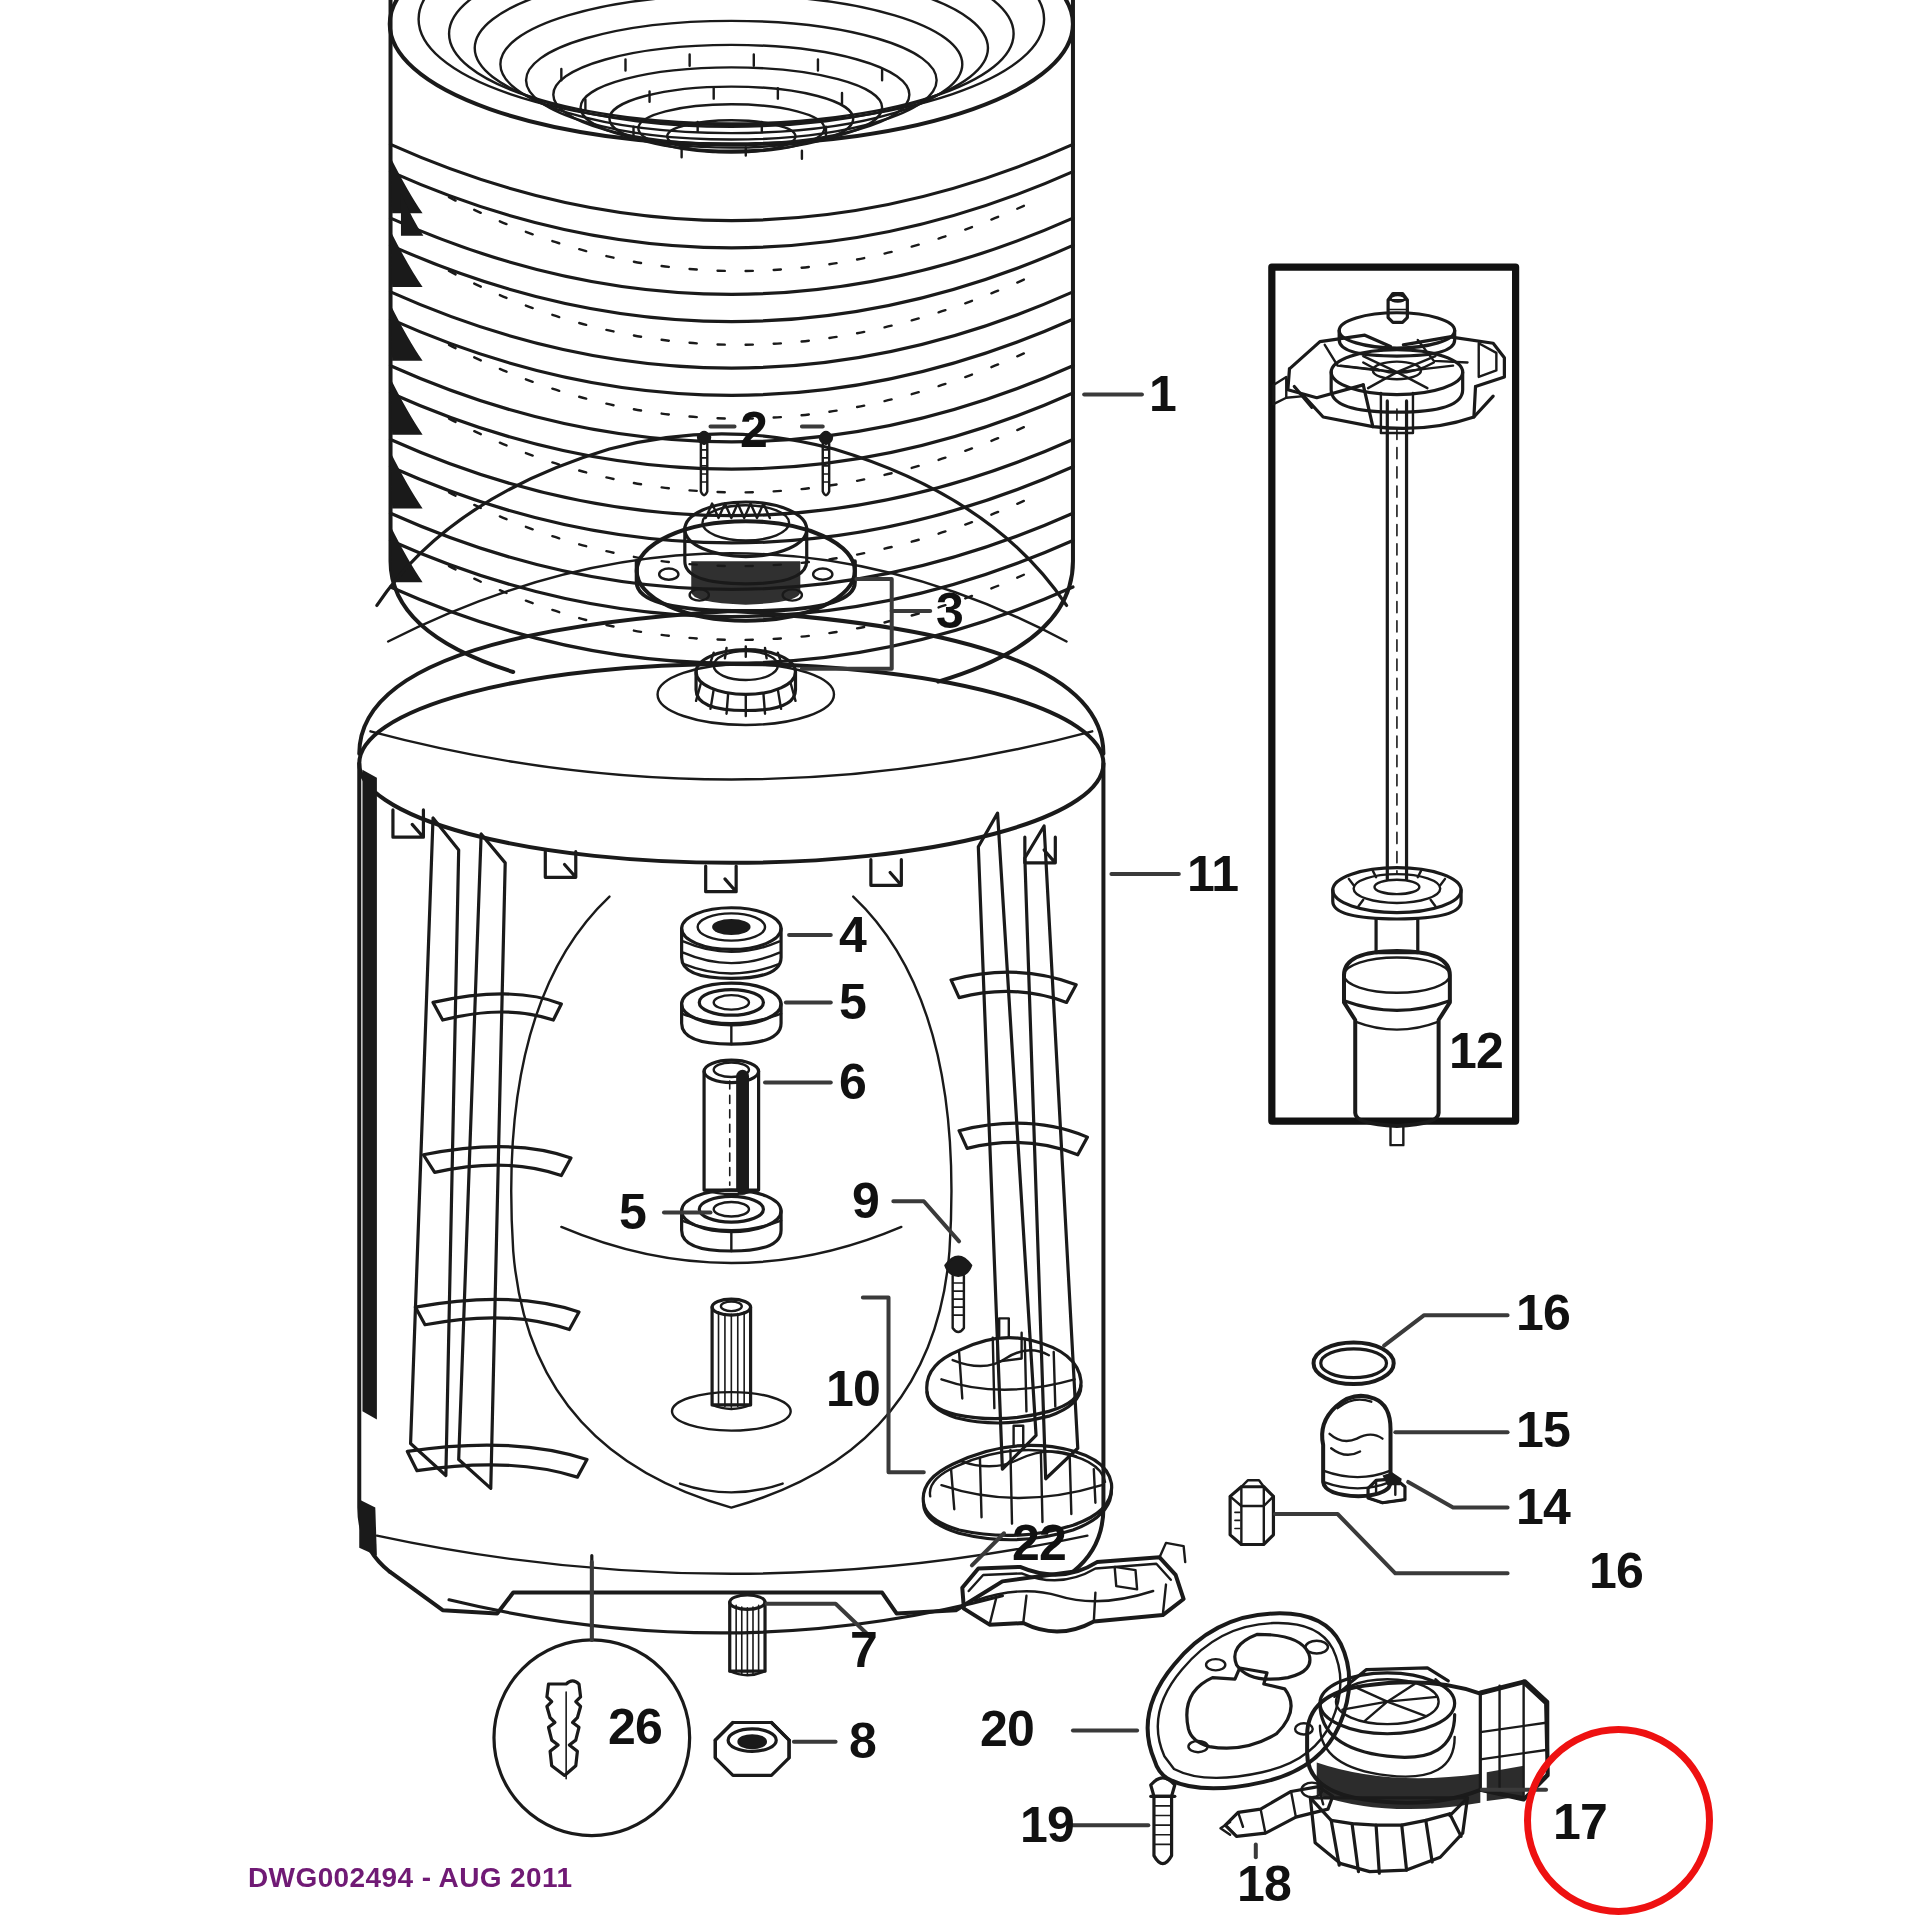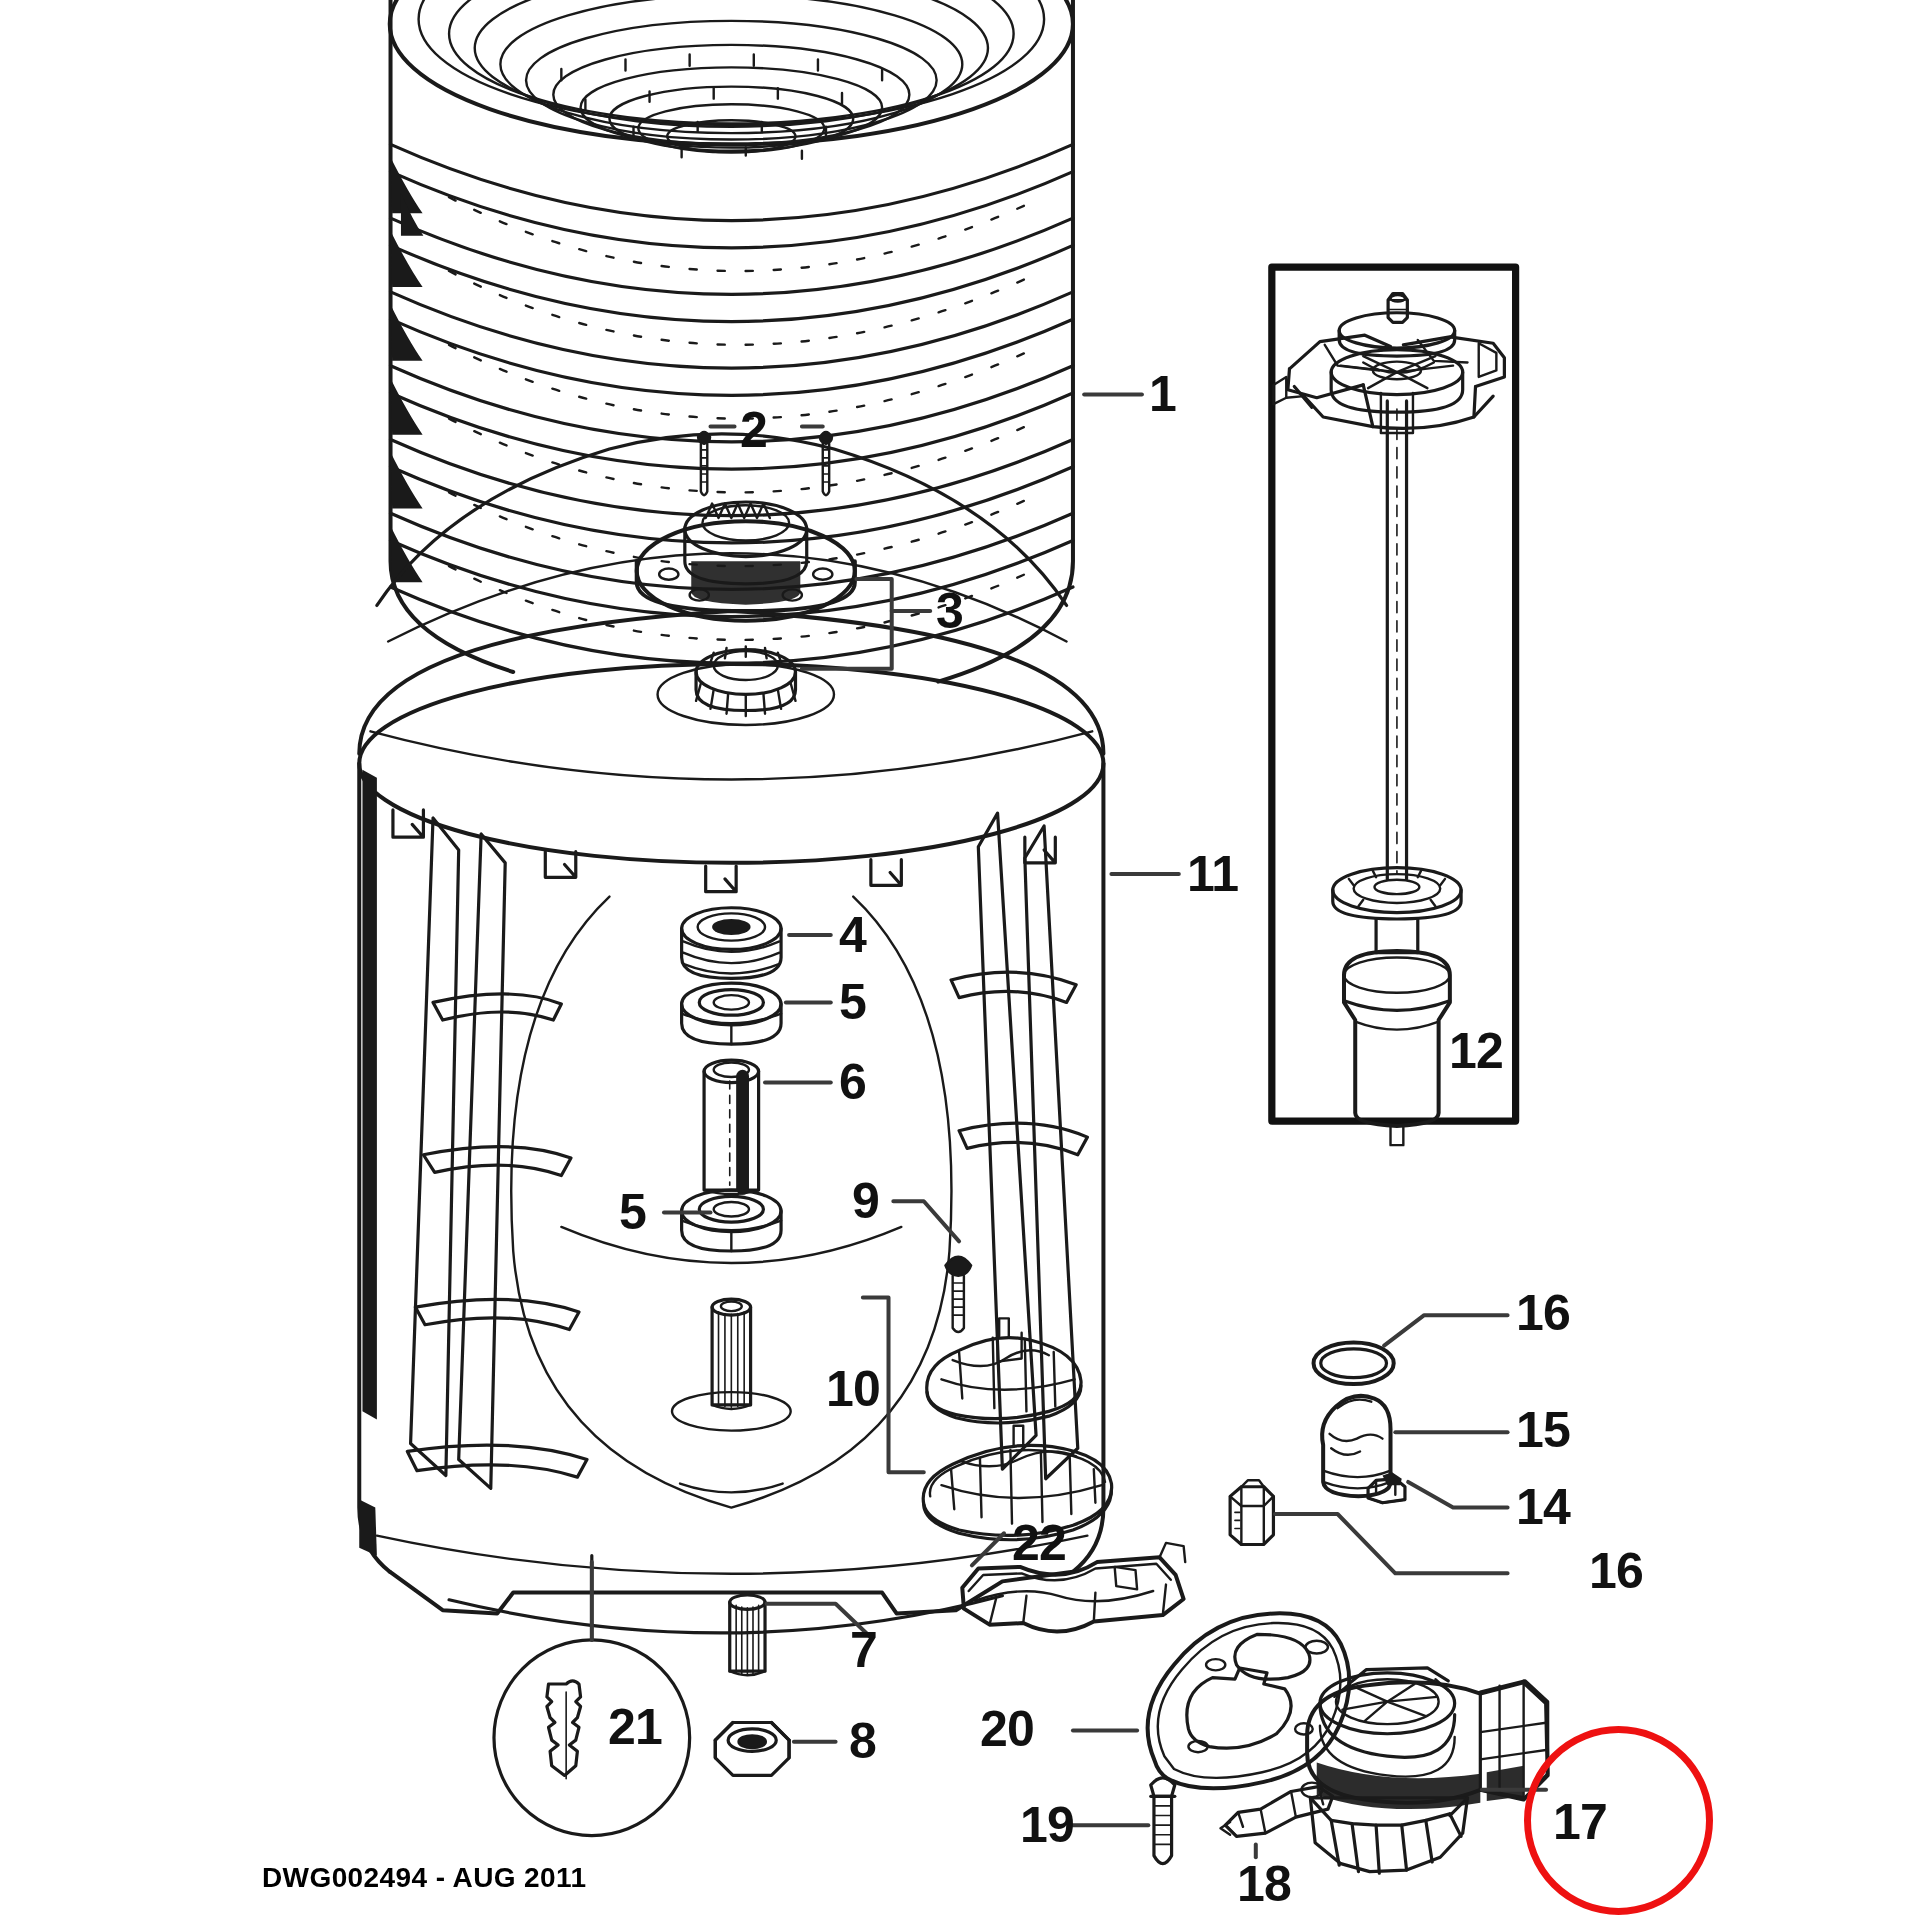--- a/index.html
+++ b/index.html
@@ -2,22 +2,22 @@
 <html style="font-size:13px"><head>
 <meta charset="utf-8">
 <style>
   html,body{margin:0;padding:0;background:#ffffff;}
   body{width:1931px;height:1931px;position:relative;overflow:hidden;
        font-family:"Liberation Sans", sans-serif;color:#1a1a1a;}
   #stage{position:absolute;left:0;top:0;width:1931px;height:1931px;}
   svg.layer{position:absolute;left:0;top:0;width:1931px;height:1931px;}
   .callout{position:absolute;font-weight:bold;font-size:50px;line-height:1;
            color:#111111;letter-spacing:-0.8px;white-space:nowrap;}
-  .caption{position:absolute;left:262px;top:1862px;font-size:28px;
-           font-weight:bold;color:#000000;letter-spacing:0.4px;white-space:nowrap;}
+  .caption{position:absolute;left:248px;top:1862px;font-size:28px;
+           font-weight:bold;color:#701a75;letter-spacing:0.4px;white-space:nowrap;}
   .redring{position:absolute;border:7.2px solid #ee1111;border-radius:50%;
            box-sizing:border-box;}
 </style>
 </head>
 <body>
 
 <div id="stage">
 
   <svg class="layer" viewBox="0 0 2408 2408">
     <defs>
@@ -522,20 +522,20 @@
   <div class="callout" style="left:1516px;top:1405px;">15</div>
   <div class="callout" style="left:1516px;top:1482px;">14</div>
   <div class="callout" style="left:1589px;top:1546px;">16</div>
   <div class="callout" style="left:1012px;top:1518px;">22</div>
   <div class="callout" style="left:980px;top:1704px;">20</div>
   <div class="callout" style="left:1020px;top:1800px;">19</div>
   <div class="callout" style="left:1237px;top:1859px;">18</div>
   <div class="callout" style="left:1553px;top:1765px;margin-top:32px;">17</div>
   <div class="callout" style="left:850px;top:1625px;">7</div>
   <div class="callout" style="left:849px;top:1716px;">8</div>
-  <div class="callout" style="left:608px;top:1702px;">21</div>
+  <div class="callout" style="left:608px;top:1702px;">26</div>
 
   <div class="redring" style="left:1524px;top:1726px;width:189px;height:189px;"></div>
 
   <div class="caption">DWG002494 - AUG 2011</div>
 
 </div>
 
 
 </body></html>

